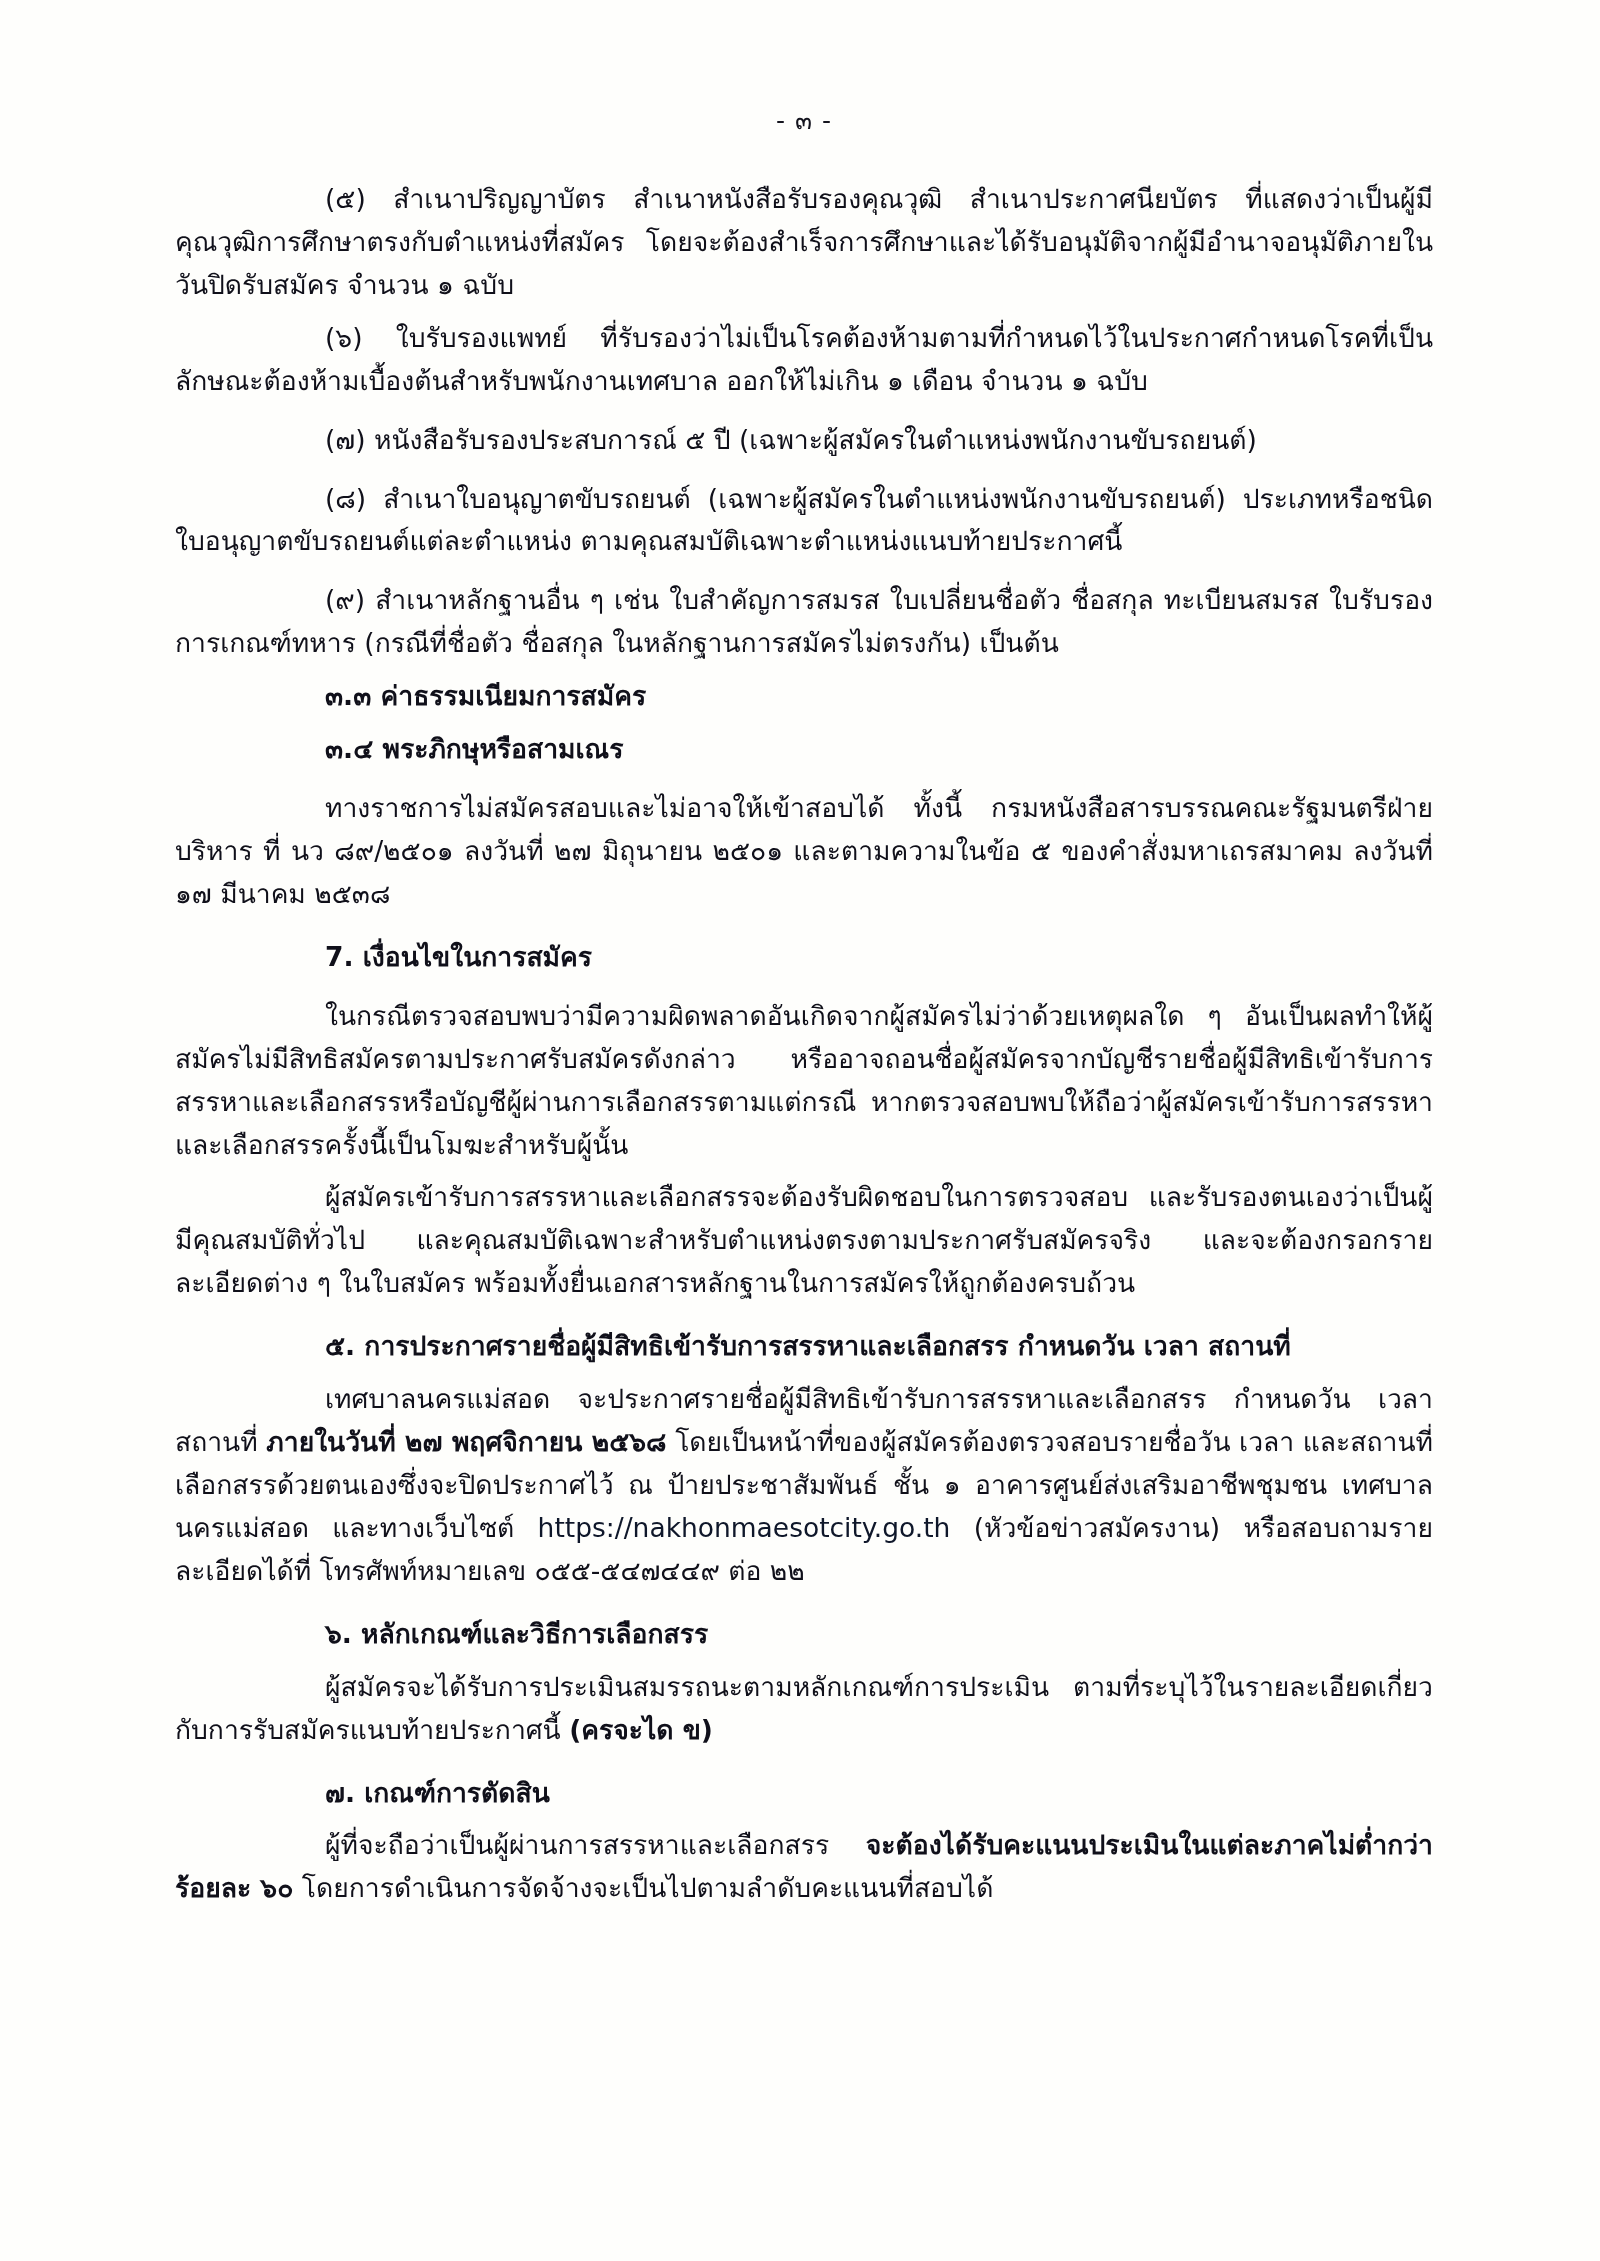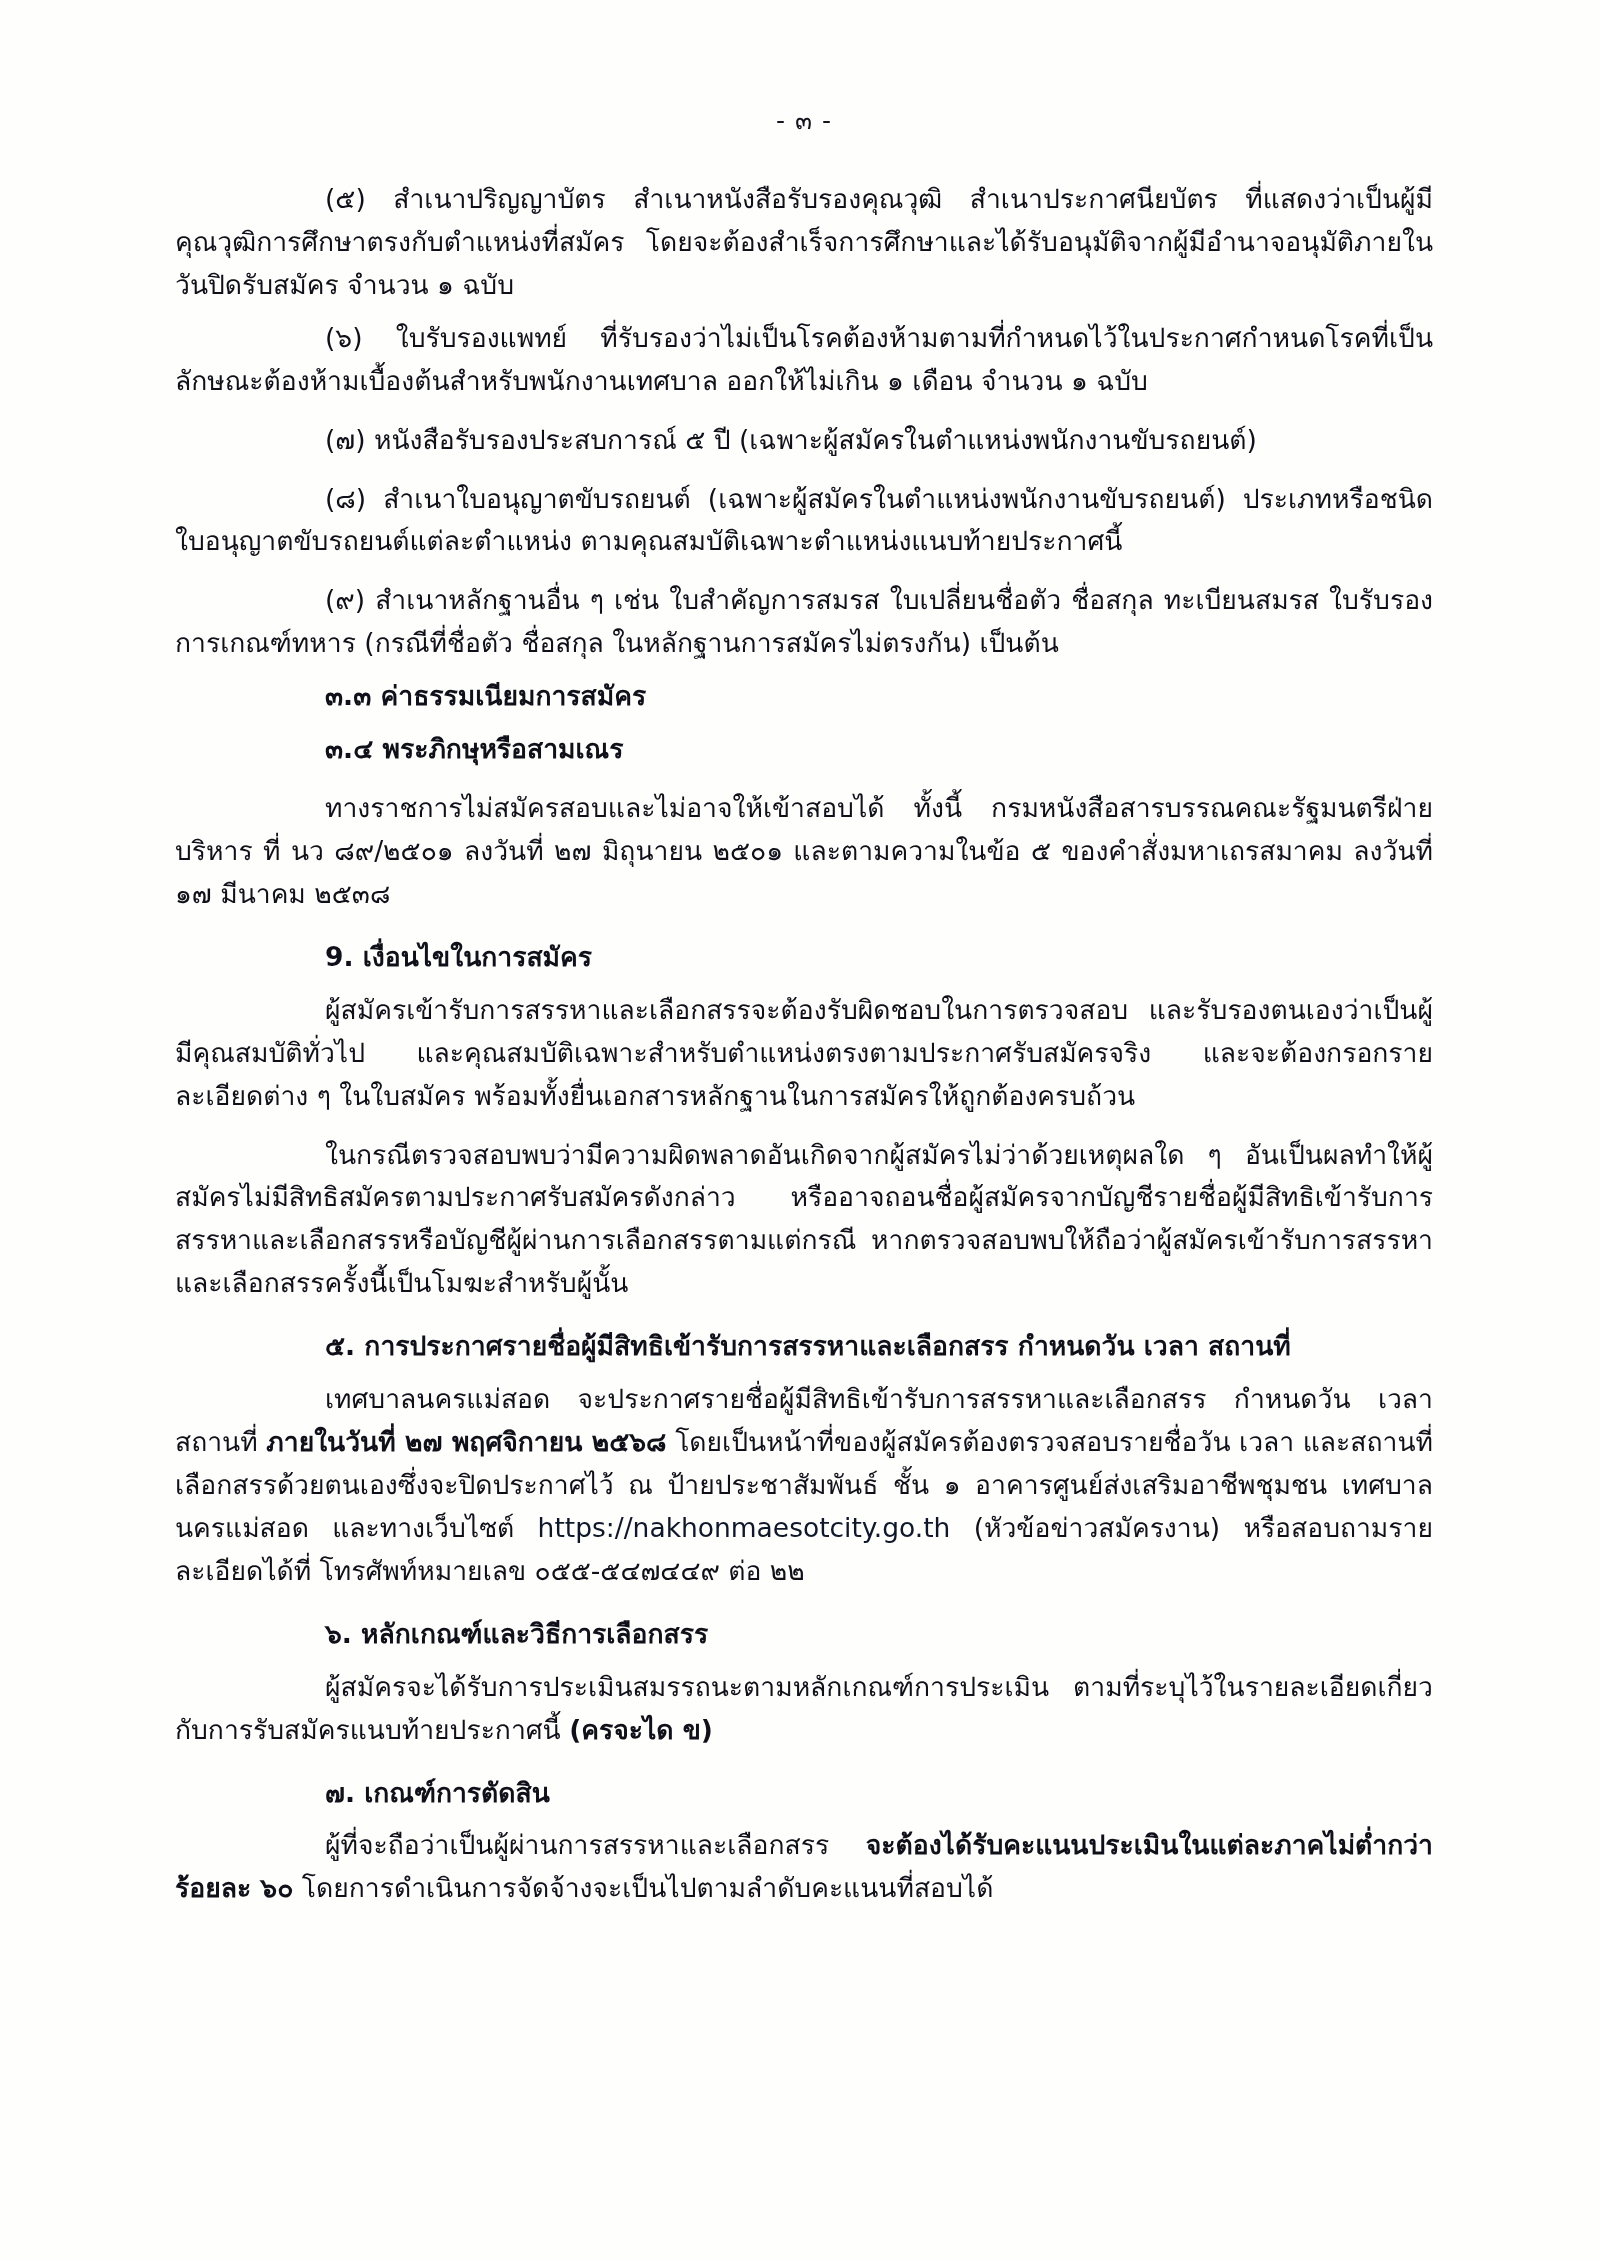--- a/index.html
+++ b/index.html
@@ -89,25 +89,25 @@
 
       <p class="indent-lg">(๙) สำเนาหลักฐานอื่น ๆ เช่น ใบสำคัญการสมรส ใบเปลี่ยนชื่อตัว ชื่อสกุล ทะเบียนสมรส ใบรับรองการเกณฑ์ทหาร (กรณีที่ชื่อตัว ชื่อสกุล ในหลักฐานการสมัครไม่ตรงกัน) เป็นต้น</p>
 
       <p class="heading gap-sm">๓.๓ ค่าธรรมเนียมการสมัคร</p>
 
 
       <p class="heading gap-sm">๓.๔ พระภิกษุหรือสามเณร</p>
 
       <p class="indent-lg">ทางราชการไม่สมัครสอบและไม่อาจให้เข้าสอบได้ ทั้งนี้ กรมหนังสือสารบรรณคณะรัฐมนตรีฝ่ายบริหาร ที่ นว ๘๙/๒๕๐๑ ลงวันที่ ๒๗ มิถุนายน ๒๕๐๑ และตามความในข้อ ๕ ของคำสั่งมหาเถรสมาคม ลงวันที่ ๑๗ มีนาคม ๒๕๓๘</p>
 
-      <p class="heading gap-md">9. เงื่อนไขในการสมัคร</p>
+      <p class="heading gap-md">7. เงื่อนไขในการสมัคร</p>
+
+      <p class="indent-lg">ในกรณีตรวจสอบพบว่ามีความผิดพลาดอันเกิดจากผู้สมัครไม่ว่าด้วยเหตุผลใด ๆ อันเป็นผลทำให้ผู้สมัครไม่มีสิทธิสมัครตามประกาศรับสมัครดังกล่าว หรืออาจถอนชื่อผู้สมัครจากบัญชีรายชื่อผู้มีสิทธิเข้ารับการสรรหาและเลือกสรรหรือบัญชีผู้ผ่านการเลือกสรรตามแต่กรณี หากตรวจสอบพบให้ถือว่าผู้สมัครเข้ารับการสรรหาและเลือกสรรครั้งนี้เป็นโมฆะสำหรับผู้นั้น</p>
 
       <p class="indent-lg gap-sm">ผู้สมัครเข้ารับการสรรหาและเลือกสรรจะต้องรับผิดชอบในการตรวจสอบ และรับรองตนเองว่าเป็นผู้มีคุณสมบัติทั่วไป และคุณสมบัติเฉพาะสำหรับตำแหน่งตรงตามประกาศรับสมัครจริง และจะต้องกรอกรายละเอียดต่าง ๆ ในใบสมัคร พร้อมทั้งยื่นเอกสารหลักฐานในการสมัครให้ถูกต้องครบถ้วน</p>
-
-      <p class="indent-lg">ในกรณีตรวจสอบพบว่ามีความผิดพลาดอันเกิดจากผู้สมัครไม่ว่าด้วยเหตุผลใด ๆ อันเป็นผลทำให้ผู้สมัครไม่มีสิทธิสมัครตามประกาศรับสมัครดังกล่าว หรืออาจถอนชื่อผู้สมัครจากบัญชีรายชื่อผู้มีสิทธิเข้ารับการสรรหาและเลือกสรรหรือบัญชีผู้ผ่านการเลือกสรรตามแต่กรณี หากตรวจสอบพบให้ถือว่าผู้สมัครเข้ารับการสรรหาและเลือกสรรครั้งนี้เป็นโมฆะสำหรับผู้นั้น</p>
 
       <p class="heading gap-md">๕. การประกาศรายชื่อผู้มีสิทธิเข้ารับการสรรหาและเลือกสรร กำหนดวัน เวลา สถานที่</p>
 
       <p class="indent-lg gap-sm"><span>เทศบาลนครแม่สอด จะประกาศรายชื่อผู้มีสิทธิเข้ารับการสรรหาและเลือกสรร กำหนดวัน เวลา สถานที่ </span><span class="b">ภายในวันที่ ๒๗ พฤศจิกายน ๒๕๖๘</span><span> โดยเป็นหน้าที่ของผู้สมัครต้องตรวจสอบรายชื่อวัน เวลา และสถานที่ เลือกสรรด้วยตนเองซึ่งจะปิดประกาศไว้ ณ ป้ายประชาสัมพันธ์ ชั้น ๑ อาคารศูนย์ส่งเสริมอาชีพชุมชน เทศบาลนครแม่สอด และทางเว็บไซต์ </span><span class="link">https://nakhonmaesotcity.go.th</span><span> (หัวข้อข่าวสมัครงาน) หรือสอบถามรายละเอียดได้ที่ โทรศัพท์หมายเลข ๐๕๕-๕๔๗๔๔๙ ต่อ ๒๒</span></p>
 
       <p class="heading gap-md">๖. หลักเกณฑ์และวิธีการเลือกสรร</p>
 
       <p class="indent-lg gap-sm"><span>ผู้สมัครจะได้รับการประเมินสมรรถนะตามหลักเกณฑ์การประเมิน ตามที่ระบุไว้ในรายละเอียดเกี่ยวกับการรับสมัครแนบท้ายประกาศนี้ </span><span class="b">(ครจะได ข)</span></p>
 
       <p class="heading gap-md">๗. เกณฑ์การตัดสิน</p>

